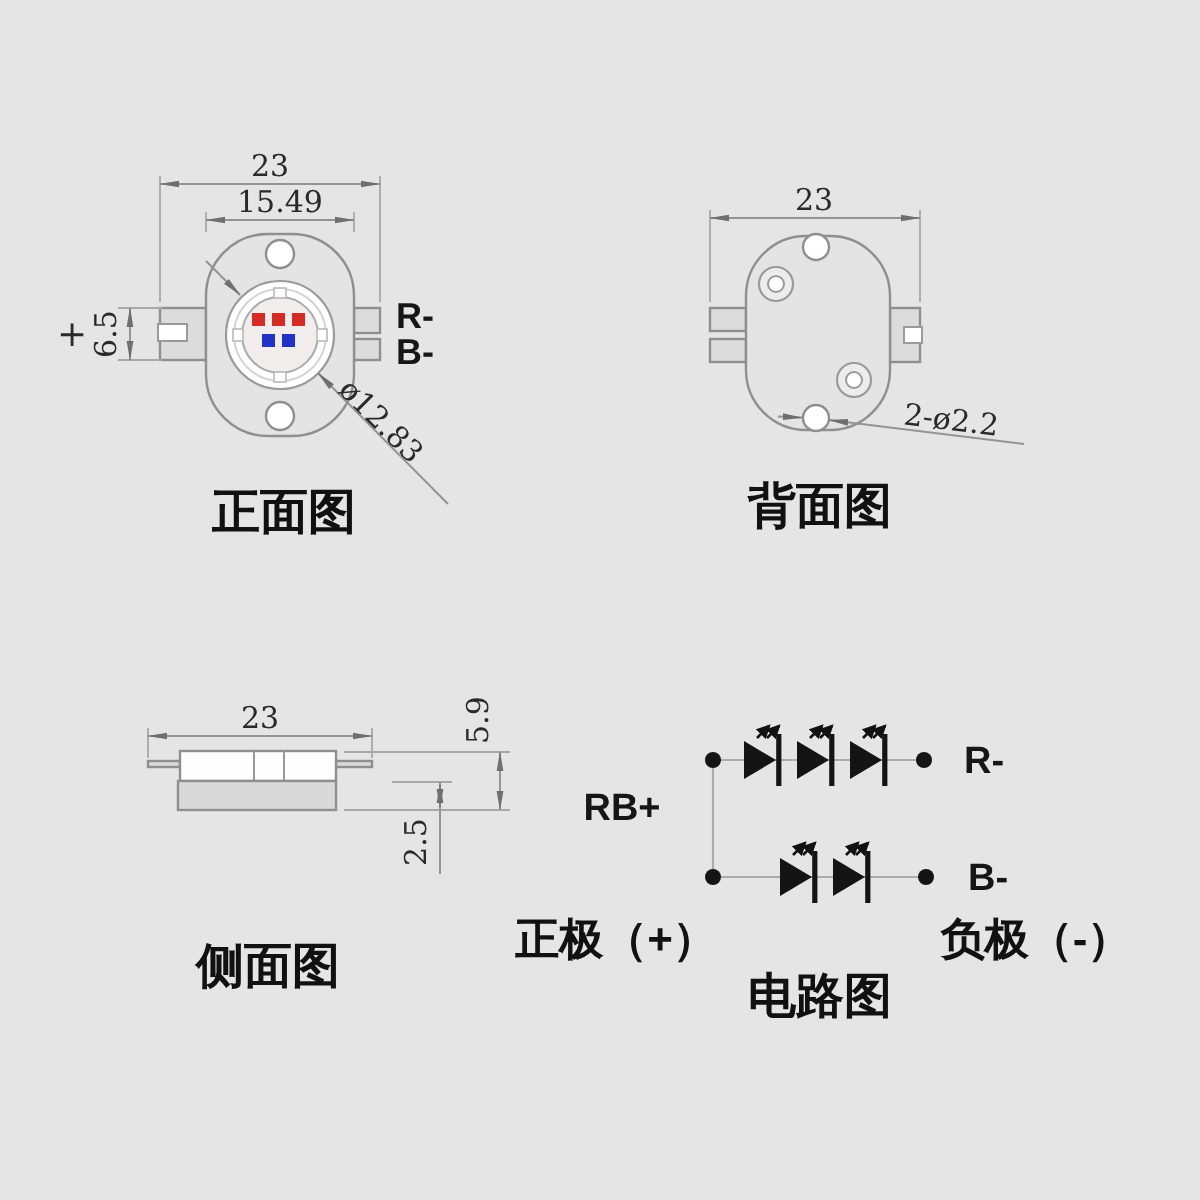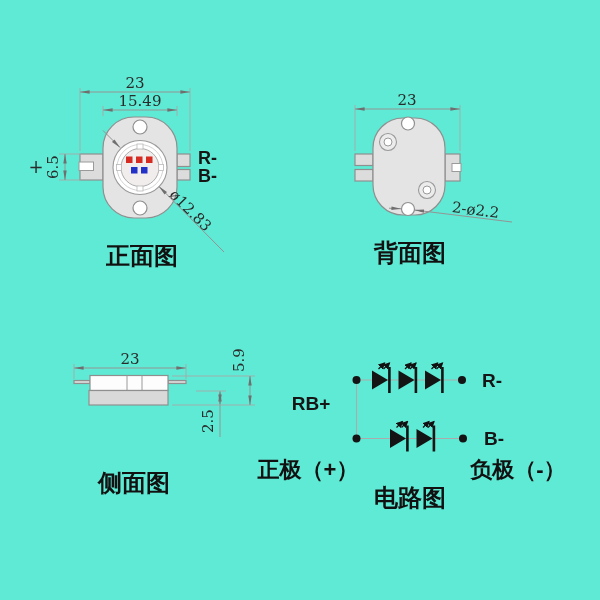--- a/index.html
+++ b/index.html
@@ -1,16 +1,16 @@
 <!DOCTYPE html>
 <html><head>
 <meta charset="utf-8">
 <style>
   html,body{margin:0;padding:0;background:#ffffff;}
-  .sheet{position:relative;width:600px;height:600px;background:#5eead4;overflow:hidden;}
+  .sheet{position:relative;width:600px;height:600px;background:#e5e5e5;overflow:hidden;}
   svg{display:block;}
   
   .dim{stroke:#949494;stroke-width:1;fill:none;}
   .ext{stroke:#a8a8a8;stroke-width:0.9;fill:none;}
   .part{stroke:#8f8f8f;stroke-width:1.2;}
   .thin{stroke:#9a9a9a;stroke-width:1;}
   .wire{stroke:#ababab;stroke-width:1.1;fill:none;}
   
   .dimtxt{font-family:"DejaVu Serif", serif;font-size:15px;fill:#2a2a2a;}
   .lbl{font-family:"Liberation Sans", sans-serif;font-weight:bold;font-size:18px;fill:#161616;}

